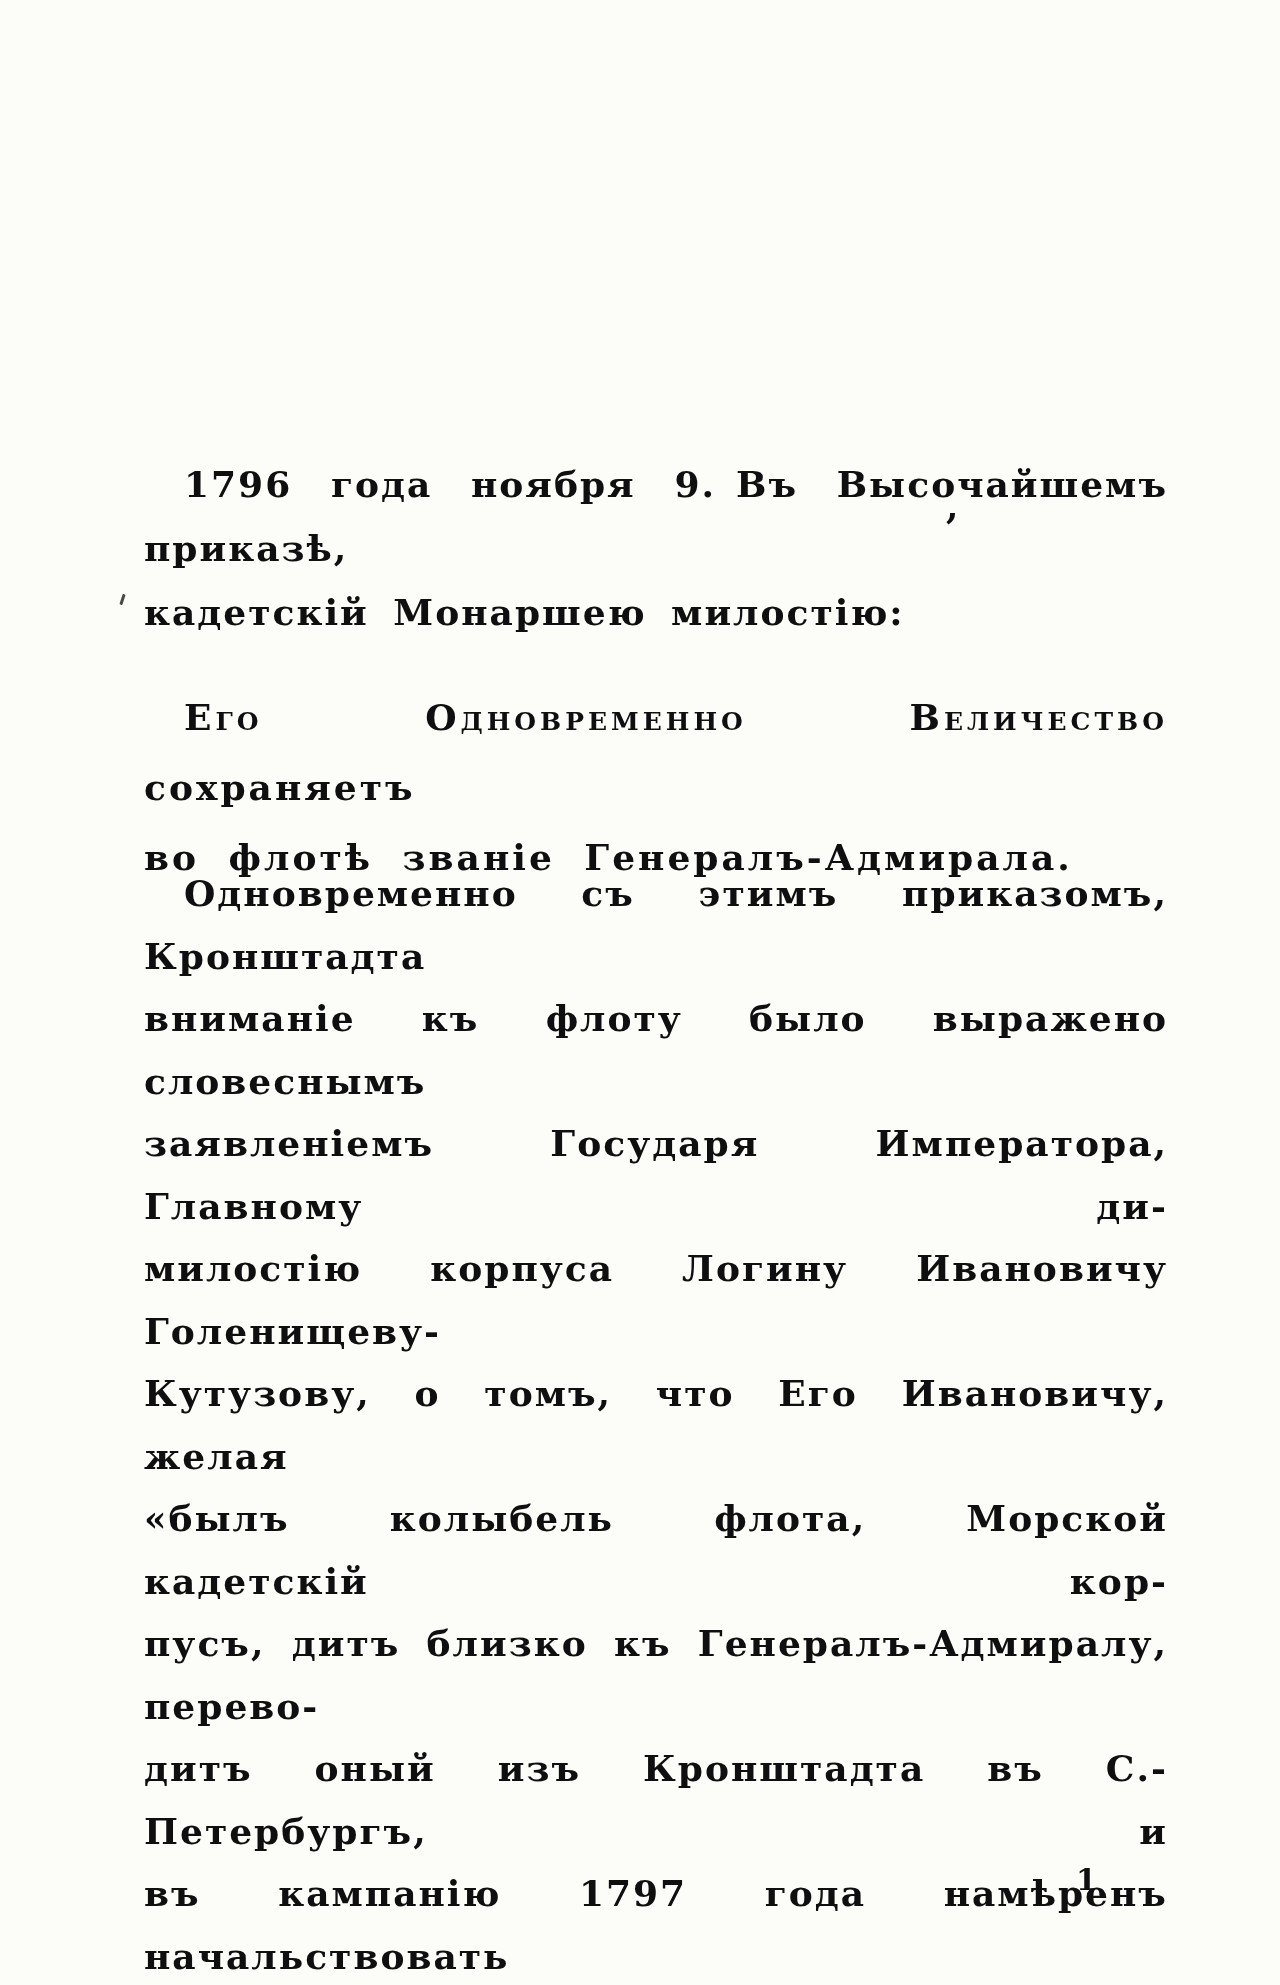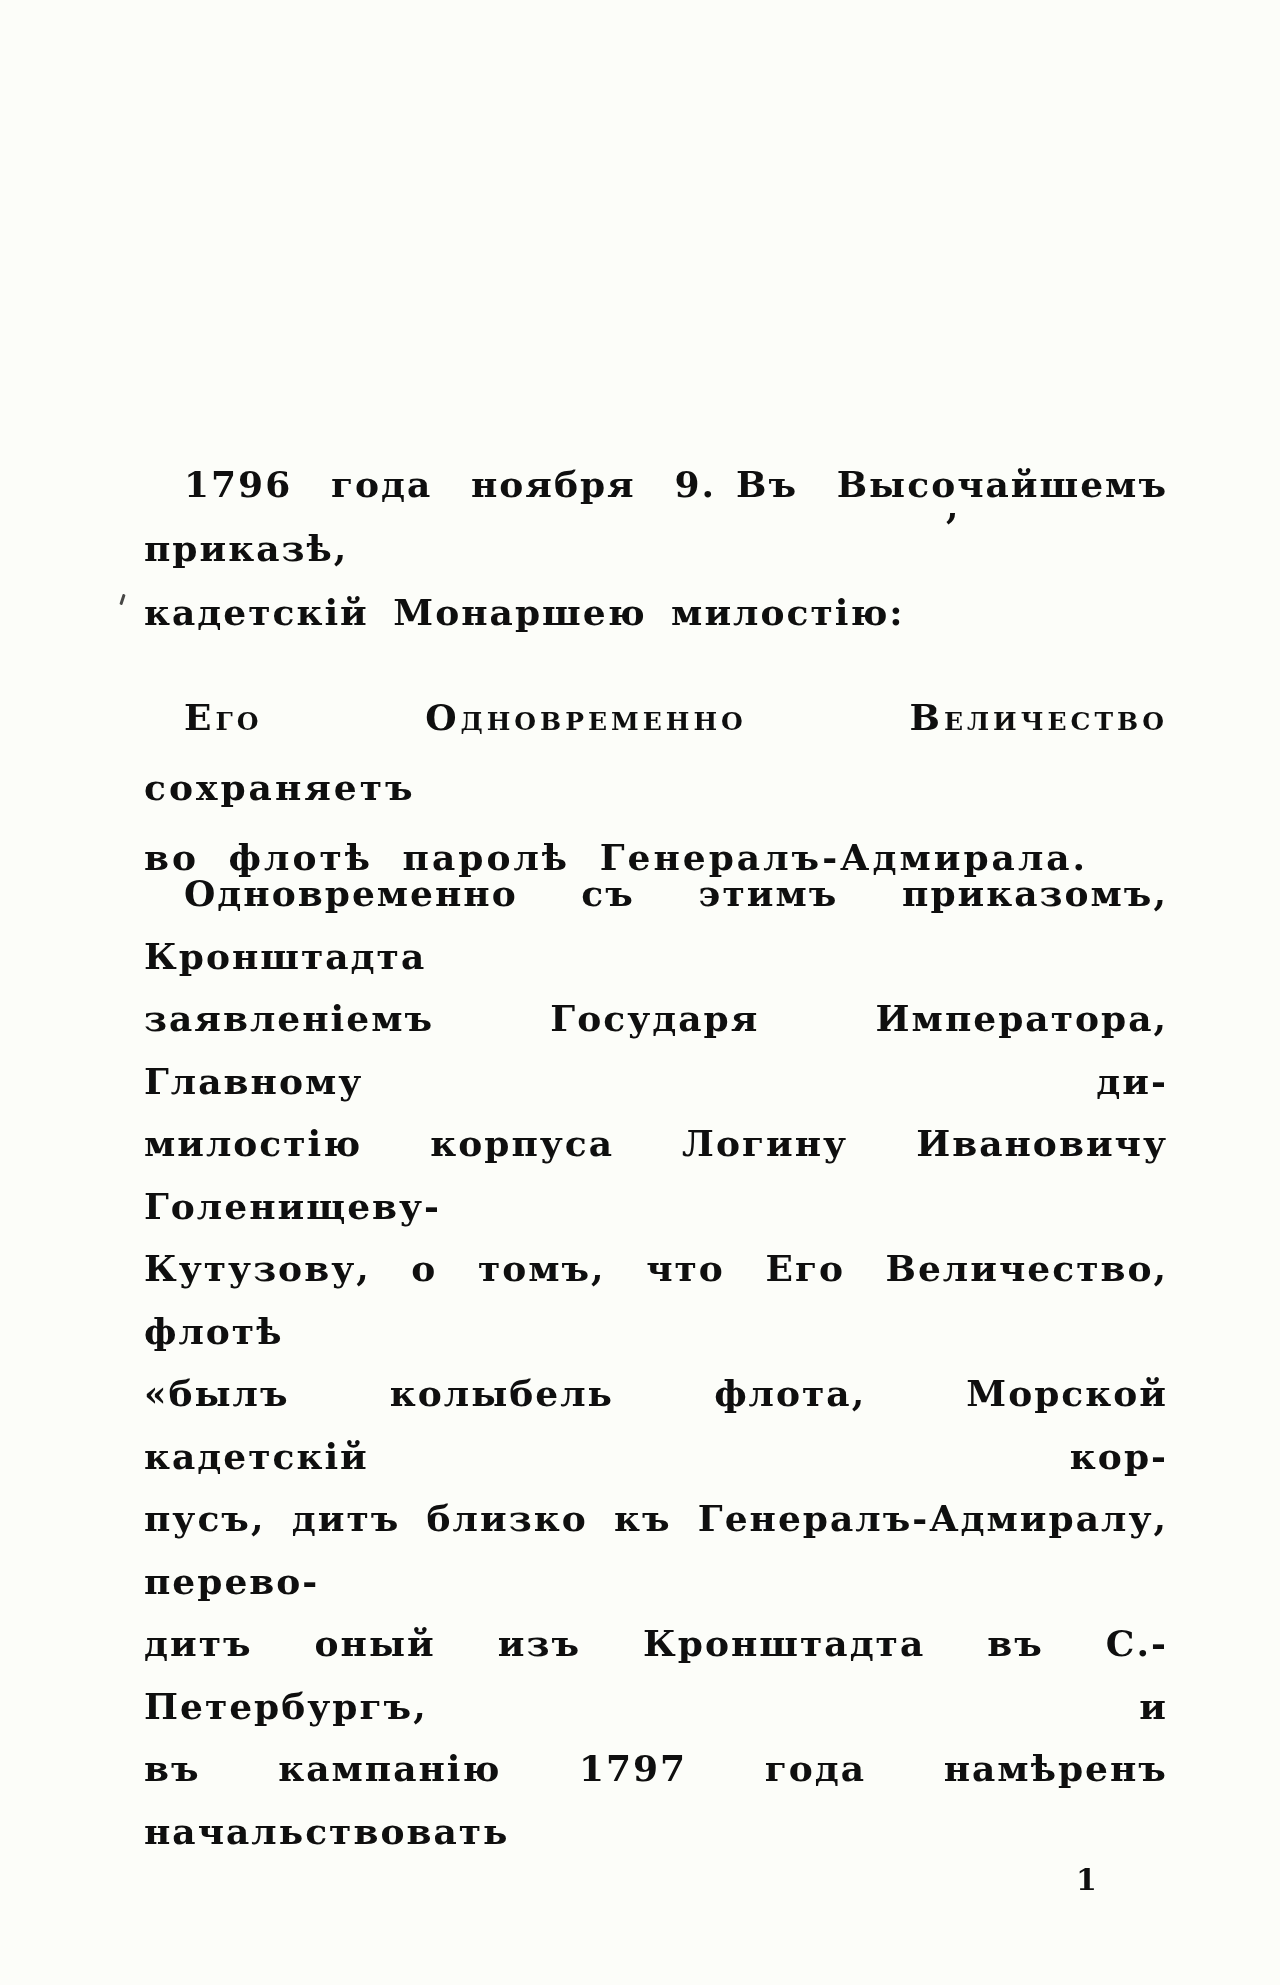--- a/index.html
+++ b/index.html
@@ -40,28 +40,29 @@
 
 <div class="page">
 
   <div class="block p1">
     <div class="line just indent">1796 года ноября 9. Въ Высочайшемъ приказѣ,</div>
     <div class="line">кадетскій Монаршею милостію:</div>
   </div>
 
   <div class="block p2">
     <div class="line just indent"><span class="sc">Его Одновременно Величество</span> <span>сохраняетъ</span></div>
-    <div class="line">во флотѣ паролѣ Генералъ-Адмирала.</div>
+    <div class="line">во флотѣ званіе Генералъ-Адмирала.</div>
   </div>
 
   <div class="block p3">
     <div class="line just indent">Одновременно съ этимъ приказомъ, Кронштадта</div>
+    <div class="line just">вниманіе къ флоту было выражено словеснымъ</div>
     <div class="line just">заявленіемъ Государя Императора, Главному ди-</div>
     <div class="line just">милостію корпуса Логину Ивановичу Голенищеву-</div>
-    <div class="line just">Кутузову, о томъ, что Его Величество, флотѣ</div>
+    <div class="line just">Кутузову, о томъ, что Его Ивановичу, желая</div>
     <div class="line just">«былъ колыбель флота, Морской кадетскій кор-</div>
     <div class="line just">пусъ, дитъ близко къ Генералъ-Адмиралу, перево-</div>
     <div class="line just">дитъ оный изъ Кронштадта въ С.-Петербургъ, и</div>
     <div class="line just">въ кампанію 1797 года намѣренъ начальствовать</div>
 
   </div>
 
   <div class="artifact-comma">,</div>
 
   <div class="artifact-tick"></div>

